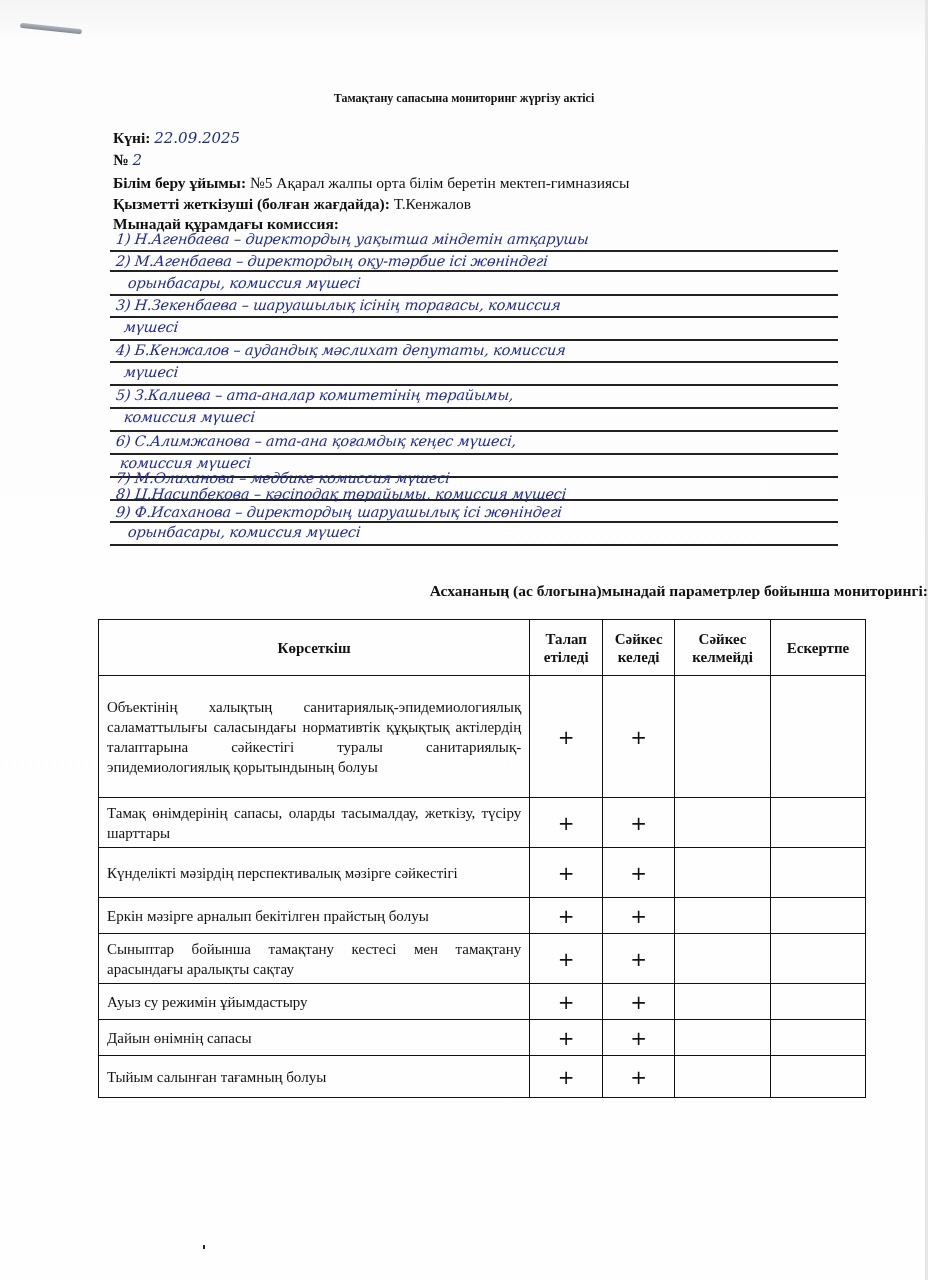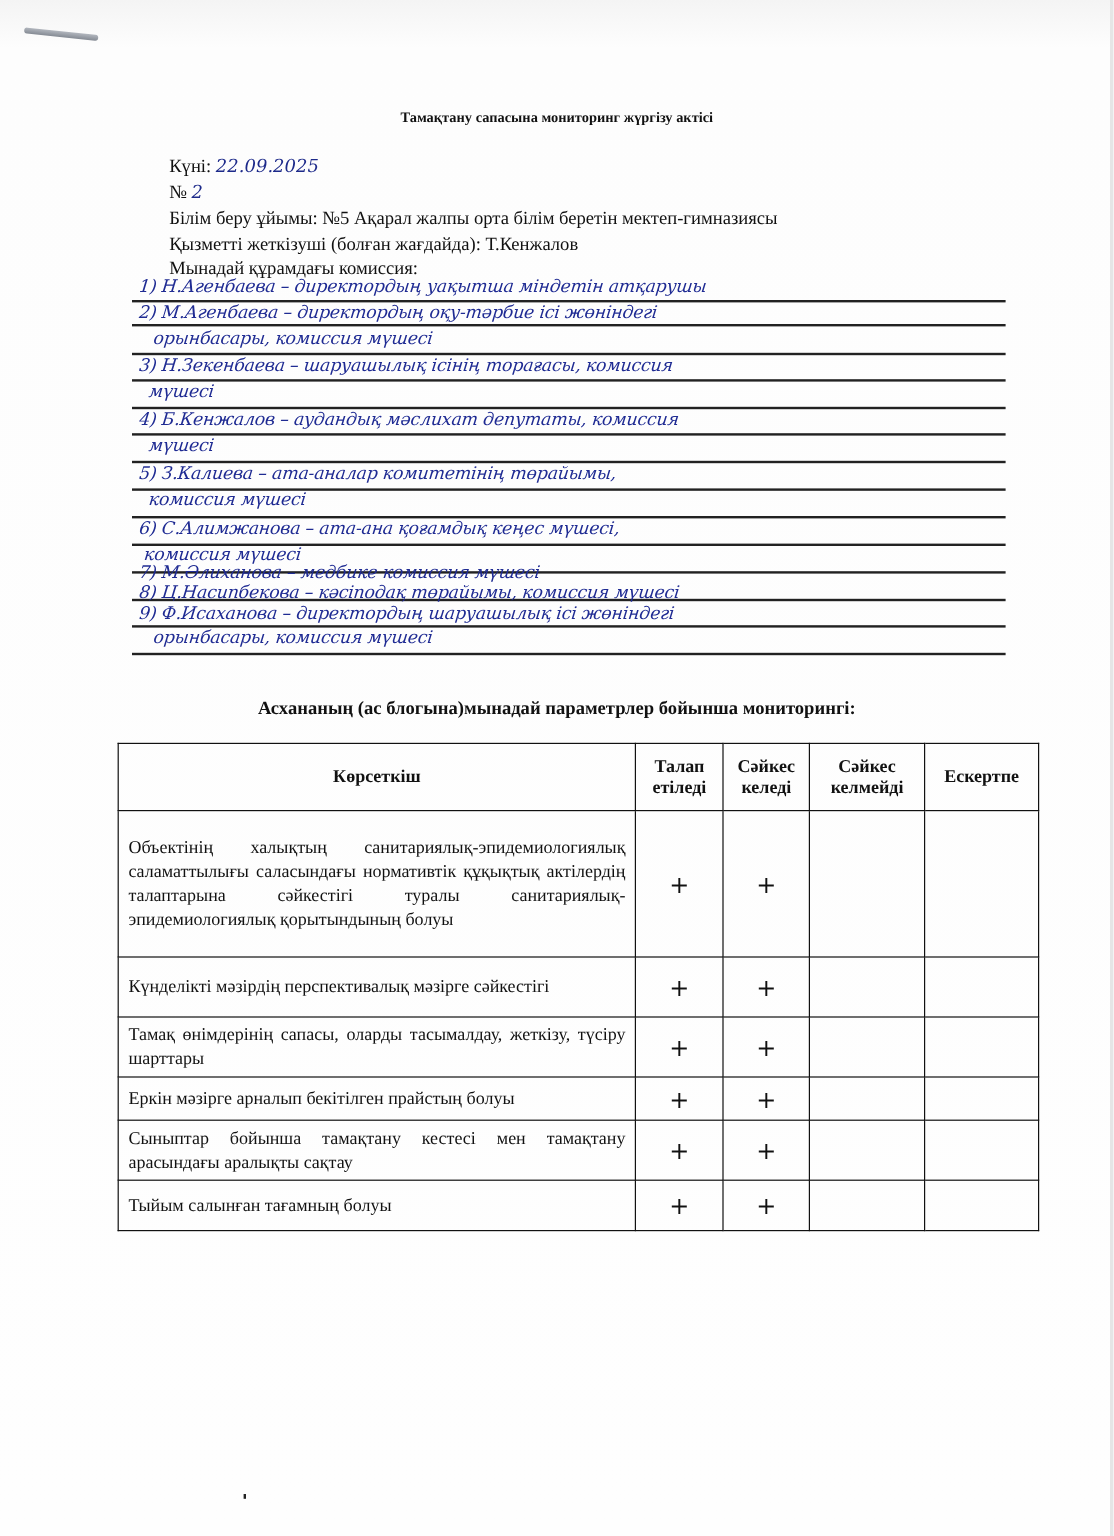--- a/index.html
+++ b/index.html
@@ -17,35 +17,35 @@
   .staple {
     position:absolute; left:20px; top:26px; width:62px; height:5px;
     background:linear-gradient(180deg,#9aa0aa,#5c6470);
     border-radius:3px; transform:rotate(6deg); opacity:.75;
   }
   .title {
     position:absolute; left:0; width:928px; top:91px; text-align:center;
     font-weight:bold; font-size:12px;
   }
   .meta { position:absolute; left:113px; font-size:15.5px; line-height:20px; white-space:nowrap; }
-  .meta b { font-weight:normal;margin-left:28px; }
+  .meta b { font-weight:bold; }
   .hand {
     font-family:"DejaVu Serif", serif; font-style:italic;
     color:#1d2a8a; font-size:15px;
   }
   .ruled {
     position:absolute; left:110px; width:728px; height:1.5px; background:#222;
   }
   .comm-line {
     position:absolute; left:116px; font-family:"DejaVu Serif", serif; font-style:italic;
     color:#1f2b93; font-size:14.5px; white-space:nowrap; letter-spacing:-0.2px;
     transform:skewX(-6deg);
   }
   .subtitle {
-    position:absolute; left:0; width:928px; top:582px; text-align:center;
+    position:absolute; left:0; width:928px; top:582px; text-align:right;
     font-weight:bold; font-size:15.5px;
   }
   table.mon {
     position:absolute; left:98px; top:619px; width:768px;
     border-collapse:collapse; font-size:15px;
   }
   table.mon td, table.mon th {
     border:1.5px solid #111; vertical-align:middle;
   }
   table.mon th { font-weight:bold; text-align:center; padding:6px 4px; line-height:18px; }
@@ -138,47 +138,61 @@
   </thead>
   <tbody id="tbody">
       <tr style="height: 122px;">
         <td class="ind">Объектінің халықтың санитариялық-эпидемиологиялық саламаттылығы саласындағы нормативтік құқықтық актілердің талаптарына сәйкестігі туралы санитариялық-эпидемиологиялық қорытындының болуы</td>
         <td class="mark">+</td>
         <td class="mark">+</td>
         <td class="mark"></td>
         <td class="mark"></td>
       </tr>
       <tr style="height: 50px;">
+        <td class="ind">Тамақ өнімдерінің сапасы, оларды тасымалдау, жеткізу, түсіру шарттары</td>
+        <td class="mark">+</td>
+        <td class="mark">+</td>
+        <td class="mark"></td>
+        <td class="mark"></td>
+      </tr>
+      <tr style="height: 50px;">
         <td class="ind">Күнделікті мәзірдің перспективалық мәзірге сәйкестігі</td>
-        <td class="mark">+</td>
-        <td class="mark">+</td>
-        <td class="mark"></td>
-        <td class="mark"></td>
-      </tr>
-      <tr style="height: 50px;">
-        <td class="ind">Тамақ өнімдерінің сапасы, оларды тасымалдау, жеткізу, түсіру шарттары</td>
         <td class="mark">+</td>
         <td class="mark">+</td>
         <td class="mark"></td>
         <td class="mark"></td>
       </tr>
       <tr style="height: 36px;">
         <td class="ind">Еркін мәзірге арналып бекітілген прайстың болуы</td>
         <td class="mark">+</td>
         <td class="mark">+</td>
         <td class="mark"></td>
         <td class="mark"></td>
       </tr>
       <tr style="height: 50px;">
         <td class="ind">Сыныптар бойынша тамақтану кестесі мен тамақтану арасындағы аралықты сақтау</td>
         <td class="mark">+</td>
         <td class="mark">+</td>
         <td class="mark"></td>
         <td class="mark"></td>
       </tr>
+      <tr style="height: 36px;">
+        <td class="ind">Ауыз су режимін ұйымдастыру</td>
+        <td class="mark">+</td>
+        <td class="mark">+</td>
+        <td class="mark"></td>
+        <td class="mark"></td>
+      </tr>
+      <tr style="height: 36px;">
+        <td class="ind">Дайын өнімнің сапасы</td>
+        <td class="mark">+</td>
+        <td class="mark">+</td>
+        <td class="mark"></td>
+        <td class="mark"></td>
+      </tr>
       <tr style="height: 42px;">
         <td class="ind">Тыйым салынған тағамның болуы</td>
         <td class="mark">+</td>
         <td class="mark">+</td>
         <td class="mark"></td>
         <td class="mark"></td>
       </tr>
     </tbody>
 </table>
 

